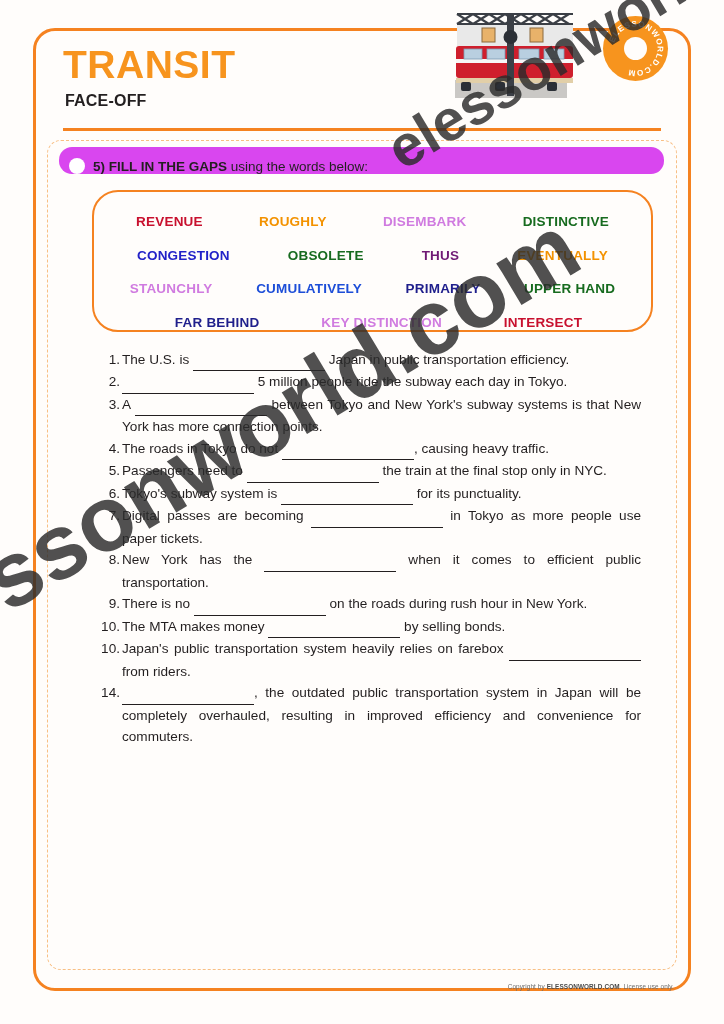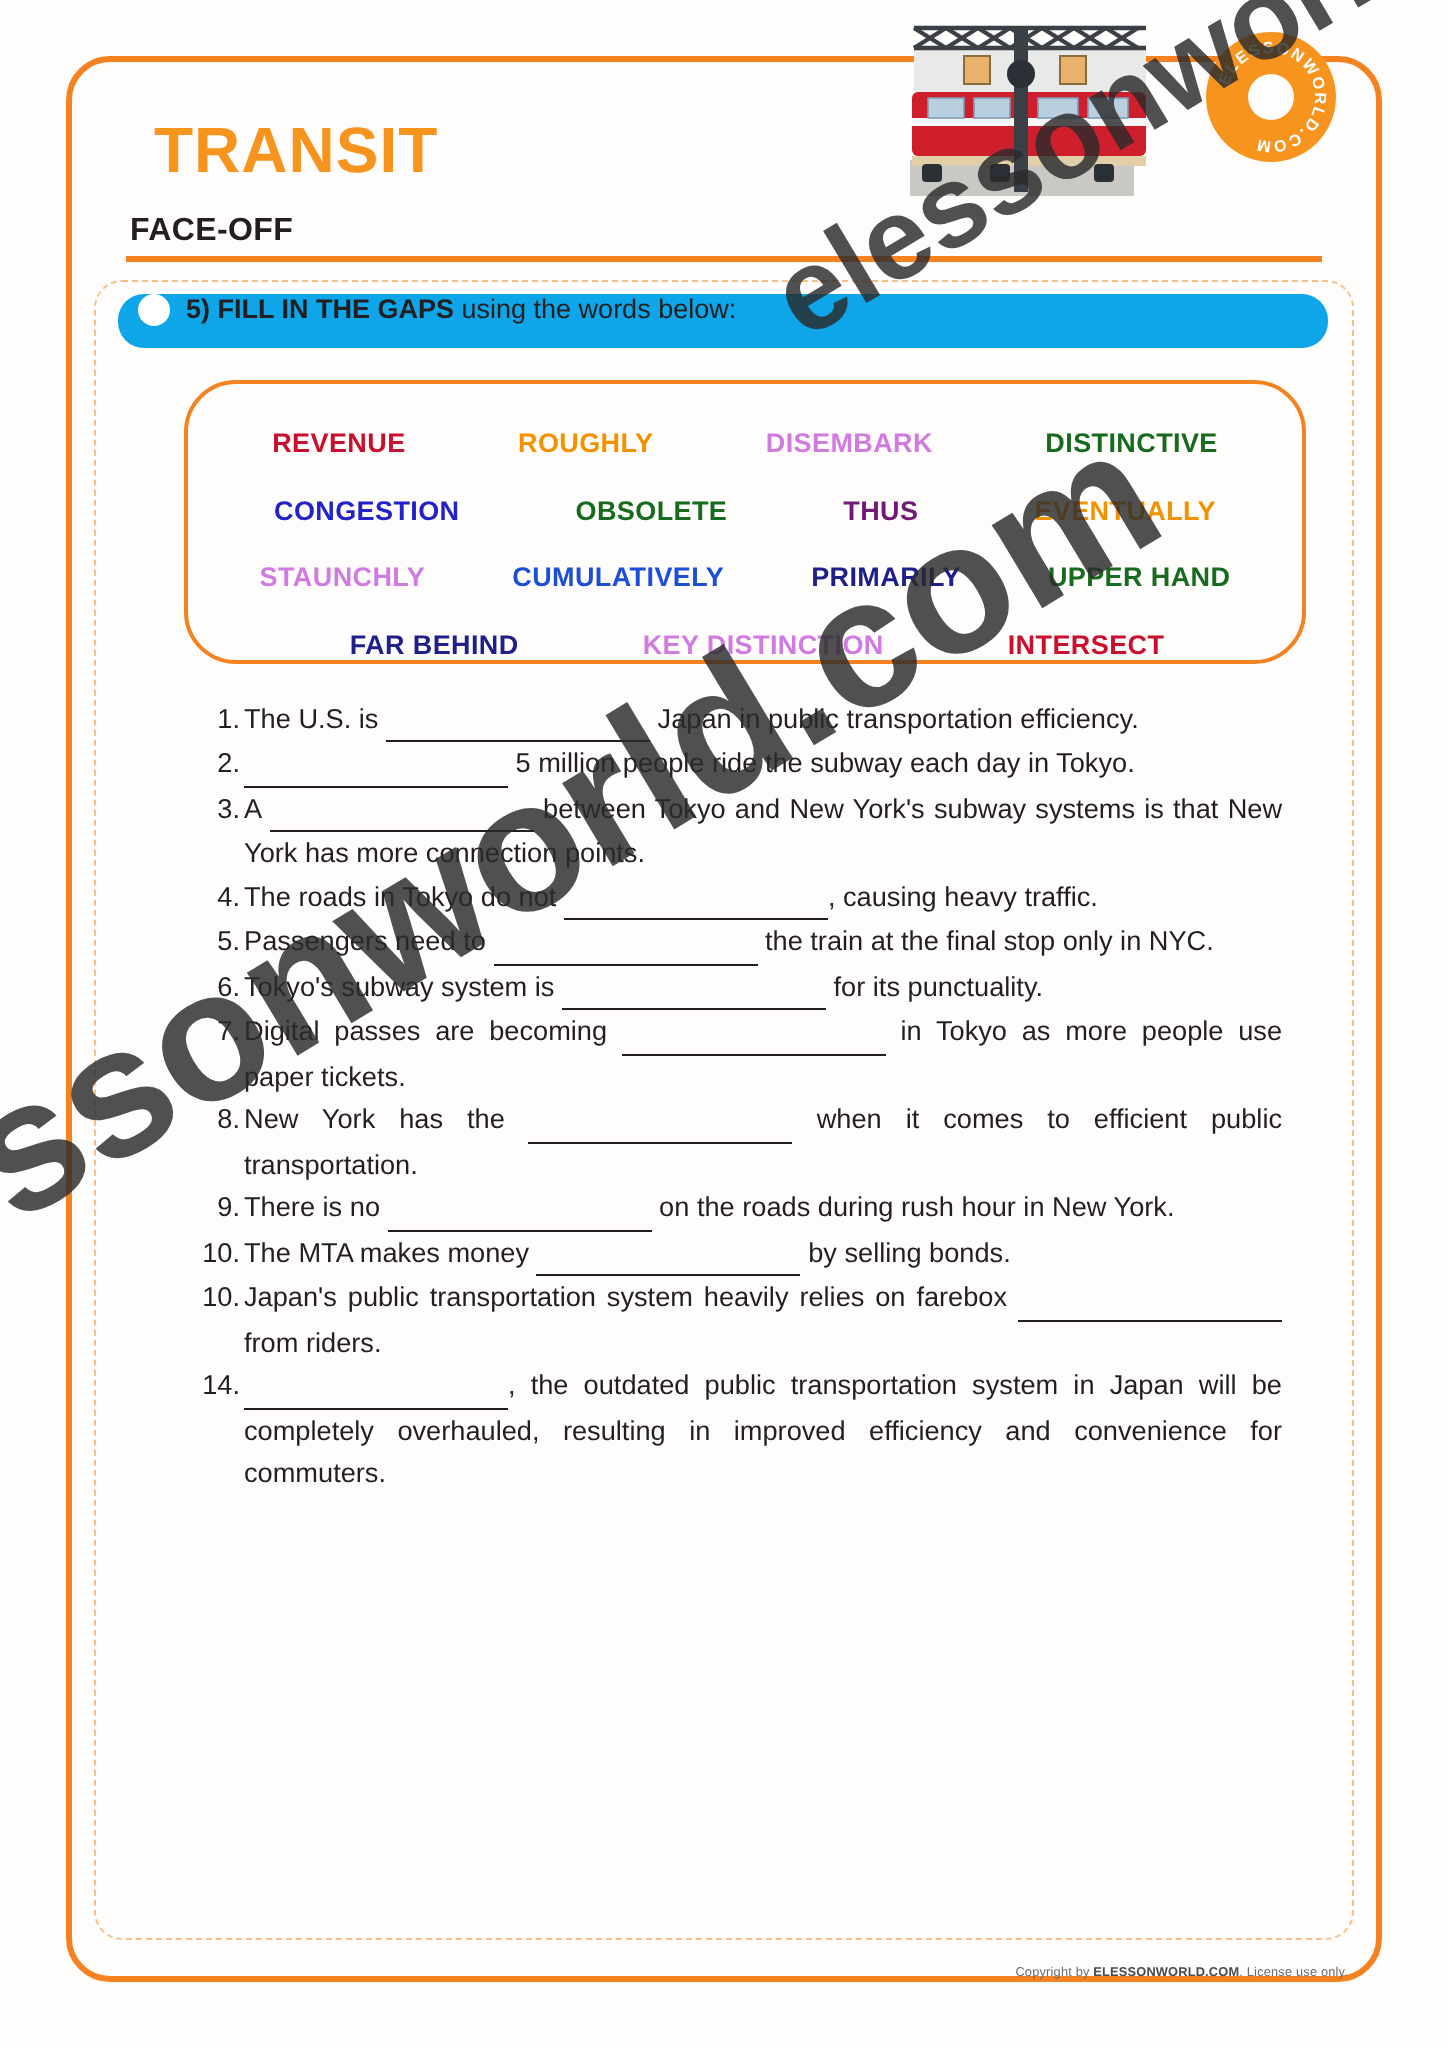--- a/index.html
+++ b/index.html
@@ -30,26 +30,26 @@
   .header {
     position: absolute;
     left: 36px; top: 31px;
     width: 652px; height: 98px;
   }
   .title-block {
     position: absolute;
     left: 27px; top: 14px;
   }
   .title {
-    font-size: 32px;
+    font-size: 39px;
     font-weight: bold;
     color: #F7941E;
     letter-spacing: 0.5px;
     line-height: 1.05;
-    margin: 14px;
+    margin: 0;
   }
   .subtitle {
     font-size: 16px;
     font-weight: bold;
     color: #231f20;
     margin: 6px 0 0 2px;
     letter-spacing: 0.2px;
   }
   .header-rule {
     position: absolute;
@@ -89,24 +89,24 @@
     width: 630px; height: 830px;
     border: 1px dashed #f8bf84;
     border-radius: 14px;
   }
 
   
   .instruction-bar {
     position: absolute;
     left: 59px; top: 147px;
     width: 605px; height: 27px;
-    background: #0ea5e9;
+    background: #d946ef;
     border-radius: 13px;
     display: flex;
-    align-items: flex-start;
+    align-items: flex-end;
     padding-left: 10px;
   }
   .bullet-dot {
     width: 16px; height: 16px;
     border-radius: 50%;
     background: #ffffff;
     flex: 0 0 auto;
     margin-right: 8px;
   }
   .instruction-text {

